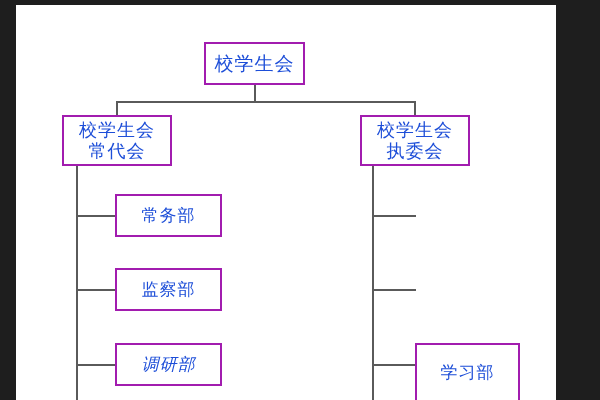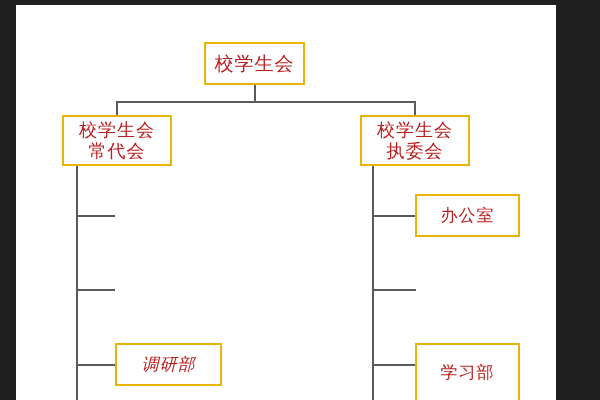--- a/index.html
+++ b/index.html
@@ -43,26 +43,26 @@
     z-index: 15;
   }
   .vline { width: 2px; }
   .hline { height: 2px; }
 
   
   .node {
     position: absolute;
     box-sizing: border-box;
     background: #ffffff;
-    border: 2px solid #eab308;
+    border: 2px solid #a21caf;
     z-index: 20;
     display: flex;
     align-items: center;
     justify-content: center;
-    color: #b91c1c;
+    color: #1d4ed8;
     line-height: 1.12;
     text-align: center;
     white-space: pre-line;
     letter-spacing: 1px;
   }
   .node-root  { font-size: 19px; }
   .node-mid   { font-size: 18px; }
   .node-leaf  { font-size: 17px; }
 </style>
 </head>
@@ -91,22 +91,23 @@
   <div class="line hline" style="left:372px; top:364px; width:44px;"></div>
 
   <div class="node node-root" style="left:204px; top:42px; width:101px; height:43px;">校学生会</div>
 
   <div class="node node-mid" style="left:62px; top:115px; width:110px; height:51px;">校学生会
 常代会</div>
 
   <div class="node node-mid" style="left:360px; top:115px; width:110px; height:51px;">校学生会
 执委会</div>
 
+  <div class="node node-leaf" style="left:115px; top:194px; width:107px; height:43px;">常务部</div>
+  <div class="node node-leaf" style="left:115px; top:268px; width:107px; height:43px;">监察部</div>
   <div class="node node-leaf" style="left:115px; top:343px; width:107px; height:43px;font-style:italic;">调研部</div>
 
-  <div class="node node-leaf" style="left:415px; top:194px; width:105px; height:43px;">办公室</div>
   <div class="node node-leaf" style="left:415px; top:343px; width:105px; height:60px;">学习部</div>
 
   <div class="band" id="band-left"></div>
   <div class="band" id="band-right"></div>
   <div class="band" id="band-top"></div>
 
 </div>
 
 </body></html>

